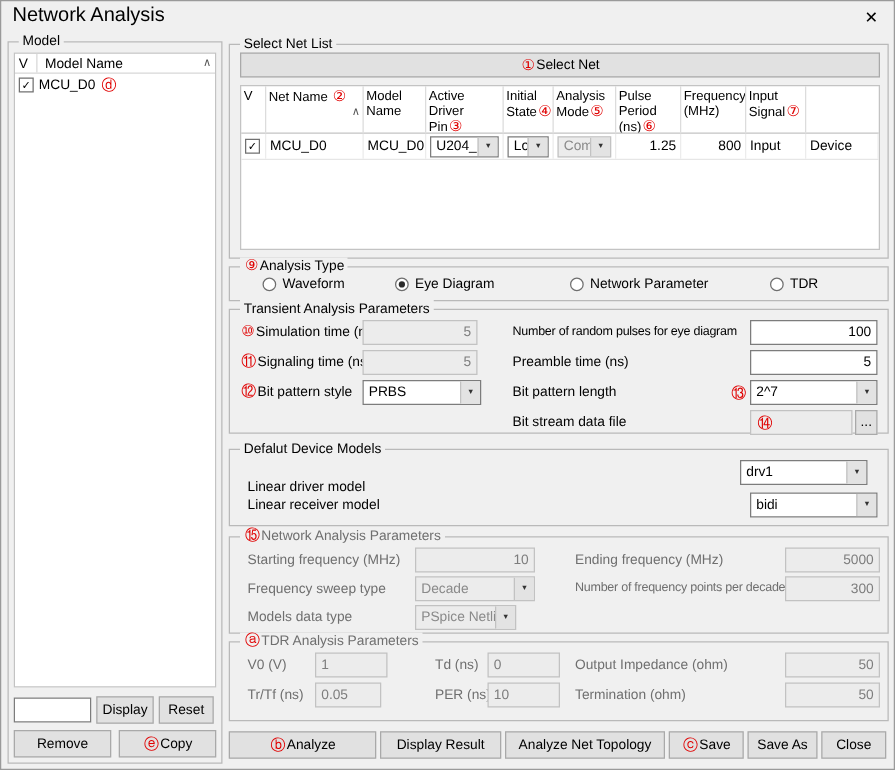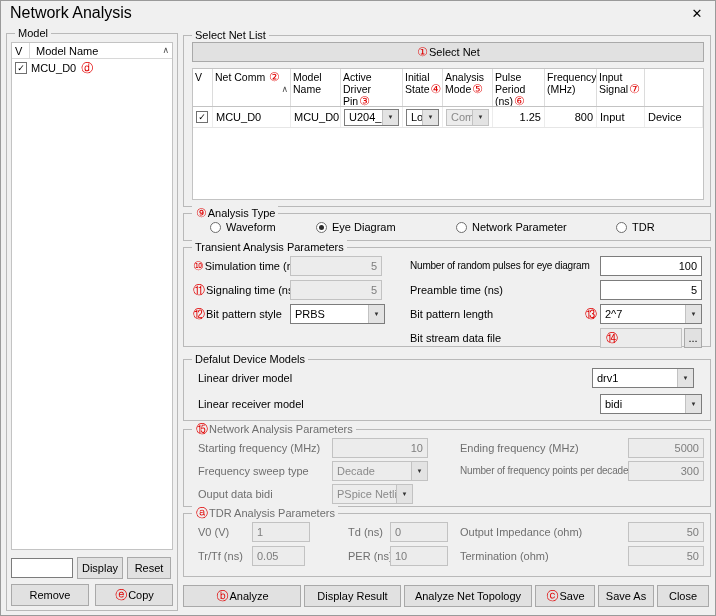--- a/index.html
+++ b/index.html
@@ -86,21 +86,21 @@
 
   <div class="groupbox" style="left:182px;top:34px;width:528px;height:172px;">
     <span class="grouplabel">Select Net List</span>
     <button class="btn a" style="left:8px;top:6px;width:512px;height:20px;">
       <span class="badge">①</span>
       <span>Select Net</span>
     </button>
     <div class="ntable">
       <div class="thead">
         <div class="th w0"><span>V</span></div>
-        <div class="th w1"><span>Net Comm</span> <span class="badge">②</span><span class="sort">∧</span></div>
+        <div class="th w1"><span>Net Name</span> <span class="badge">②</span><span class="sort">∧</span></div>
         <div class="th w2"><span>Model Name</span></div>
         <div class="th w3"><span>Active Driver Pin</span><span class="badge">③</span></div>
         <div class="th w4"><span>Initial State</span><span class="badge">④</span></div>
         <div class="th w5"><span>Analysis Mode</span><span class="badge">⑤</span></div>
         <div class="th w6"><span>Pulse Period (ns)</span><span class="badge">⑥</span></div>
         <div class="th w7"><span>Frequency (MHz)</span></div>
         <div class="th w8"><span>Input Signal</span><span class="badge">⑦</span></div>
       </div>
       <div class="trow">
         <div class="td w0">
@@ -182,21 +182,21 @@
     <span class="lbl a" style="left:226px;top:80px;">Bit stream data file</span>
     <div class="fld dis a" style="left:416px;top:80px;width:82px;">
         <span class="badge">⑭</span>
         <span></span>
       </div>
     <button class="btn a" style="left:500px;top:80px;width:18px;height:20px;padding:0;">...</button>
   </div>
 
   <div class="groupbox" style="left:182px;top:358px;width:528px;height:62px;">
     <span class="grouplabel">Defalut Device Models</span>
-    <span class="lbl a" style="left:14px;top:8px;">Linear driver model</span>
+    <span class="lbl a" style="left:14px;top:20px;">Linear driver model</span>
     <div class="cmb a" style="left:408px;top:8px;width:102px;">
       <span class="val">drv1</span>
       <span class="arr">▼</span>
     </div>
     <span class="lbl a" style="left:14px;top:34px;">Linear receiver model</span>
     <div class="cmb a" style="left:416px;top:34px;width:102px;">
       <span class="val">bidi</span>
       <span class="arr">▼</span>
     </div>
   </div>
@@ -210,21 +210,21 @@
     <div class="fld dis num a" style="left:444px;top:8px;width:76px;">5000</div>
 
     <span class="lbl a" style="left:14px;top:31px;">Frequency sweep type</span>
     <div class="cmb dis a" style="left:148px;top:31px;width:96px;">
       <span class="val">Decade</span>
       <span class="arr">▼</span>
     </div>
     <span class="lbl tight a" style="left:276px;top:31px;">Number of frequency points per decade</span>
     <div class="fld dis num a" style="left:444px;top:31px;width:76px;">300</div>
 
-    <span class="lbl a" style="left:14px;top:54px;">Ouput data bidi</span>
+    <span class="lbl a" style="left:14px;top:54px;">Models data type</span>
     <div class="cmb dis a" style="left:148px;top:54px;width:81px;">
       <span class="val">PSpice Netlist</span>
       <span class="arr">▼</span>
     </div>
   </div>
 
   <div class="groupbox gb-gray" style="left:182px;top:512px;width:528px;height:64px;">
     <span class="grouplabel"><span class="badge">ⓐ</span><span class="gtitle">TDR Analysis Parameters</span></span>
 
     <span class="lbl a" style="left:14px;top:8px;">V0 (V)</span>

